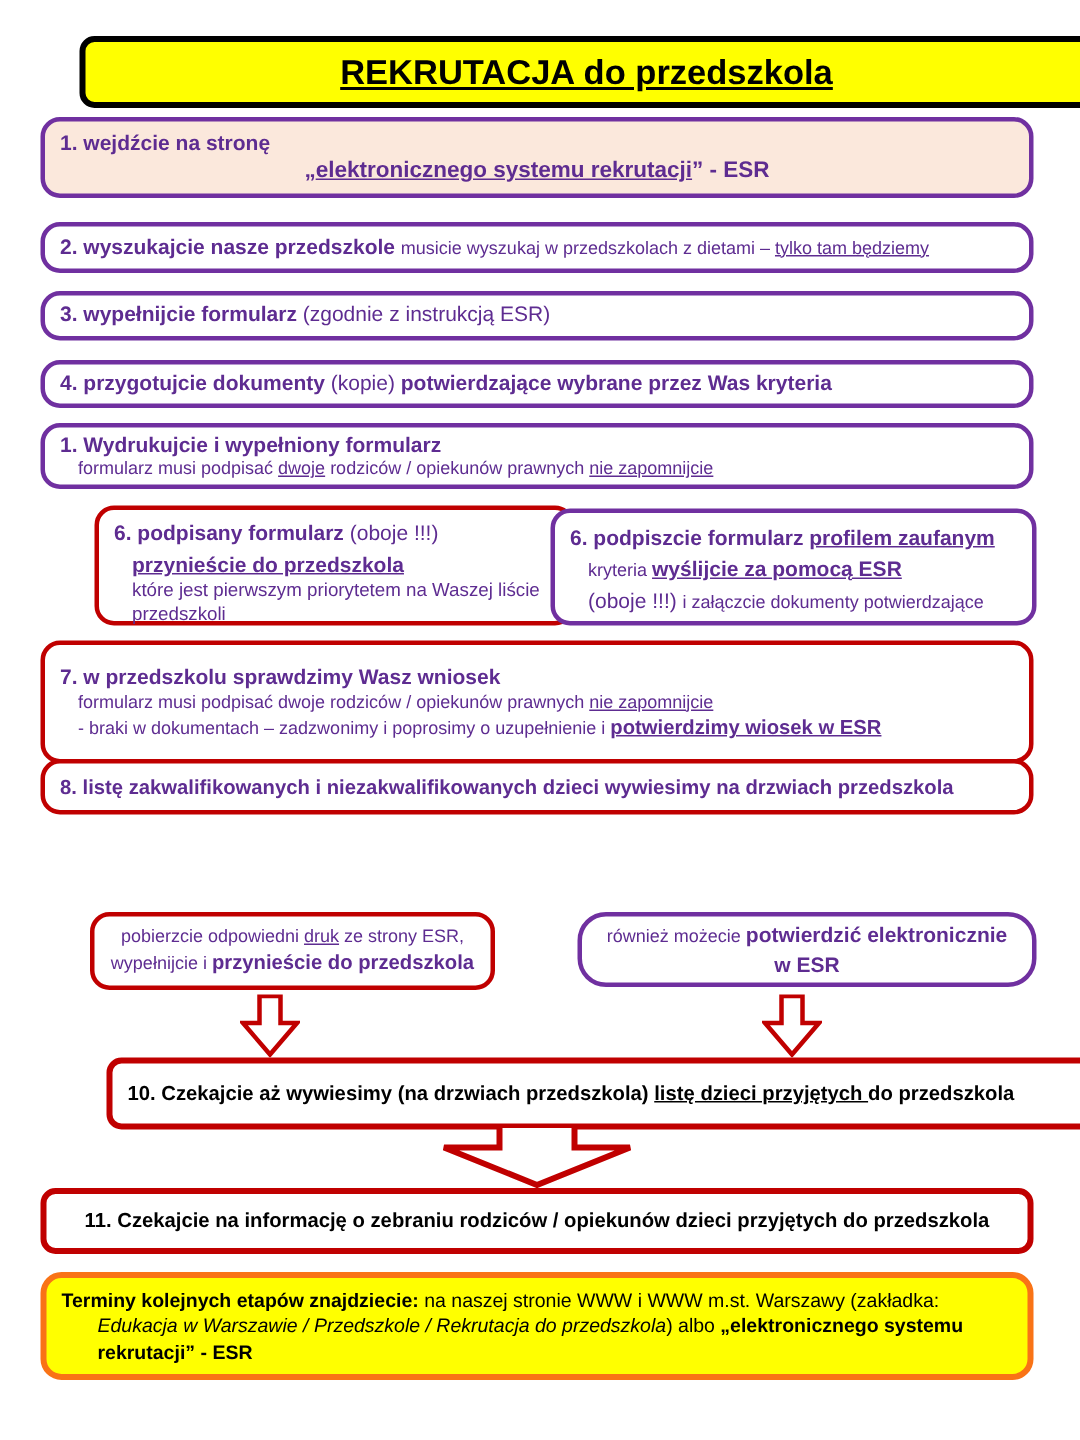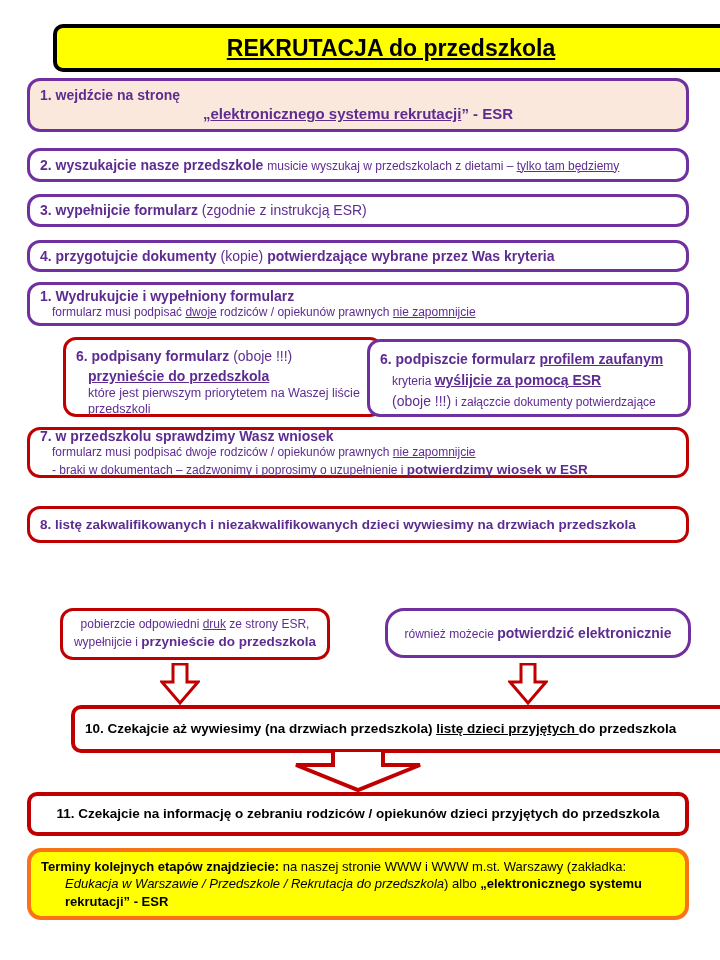--- a/index.html
+++ b/index.html
@@ -89,21 +89,21 @@
       <span class="bold t14">6. podpiszcie formularz </span><span class="bold t14 u">profilem zaufanym</span>
     </div>
     <div class="line indent">
       <span class="sm">kryteria </span><span class="bold t14 u">wyślijcie za pomocą ESR</span>
     </div>
     <div class="line indent">
       <span class="t14">(oboje !!!) </span><span class="sm">i załączcie dokumenty potwierdzające</span>
     </div>
   </div>
 
-  <div class="box b-red center-v" style="left:27px;top:427px;width:662px;height:51px;">
+  <div class="box b-red center-v" style="left:27px;top:427px;width:662px;height:82px;">
     <div class="line bold t14">7. w przedszkolu sprawdzimy Wasz wniosek</div>
     <div class="line sm indent">
       <span>formularz musi podpisać dwoje rodziców / opiekunów prawnych </span><span class="u">nie zapomnijcie</span>
     </div>
     <div class="line sm indent">
       <span>- braki w dokumentach – zadzwonimy i poprosimy o uzupełnienie i </span><span class="bold t135 u">potwierdzimy wiosek w ESR</span>
     </div>
   </div>
 
   <div class="box b-red center-v" style="left:27px;top:506px;width:662px;height:37px;">
@@ -117,20 +117,21 @@
     </div>
     <div class="line sm">
       <span>wypełnijcie i </span><span class="bold t135">przynieście do przedszkola</span>
     </div>
   </div>
 
   <div class="box b-purple center-v center-t" style="left:385px;top:608px;width:306px;height:50px;border-radius:19px;">
     <div class="line">
       <span class="sm">również możecie </span><span class="bold t14">potwierdzić elektronicznie</span>
     </div>
+    <div class="line bold t14">w ESR</div>
   </div>
 
   <svg class="arrow" style="left:160px;top:663px;" width="40" height="42" viewBox="0 0 40 42">
     <path d="M13 1 L27 1 L27 19 L38 19 L20 40 L2 19 L13 19 Z" fill="#fff" stroke="#C00000" stroke-width="3" stroke-linejoin="miter"></path>
   </svg>
   <svg class="arrow" style="left:508px;top:663px;" width="40" height="42" viewBox="0 0 40 42">
     <path d="M13 1 L27 1 L27 19 L38 19 L20 40 L2 19 L13 19 Z" fill="#fff" stroke="#C00000" stroke-width="3" stroke-linejoin="miter"></path>
   </svg>
 
   <div class="box b-red center-v" style="left:27px;top:705px;width:662px;height:48px;border-width:4px;border-radius:10px;margin-left:44px;">

